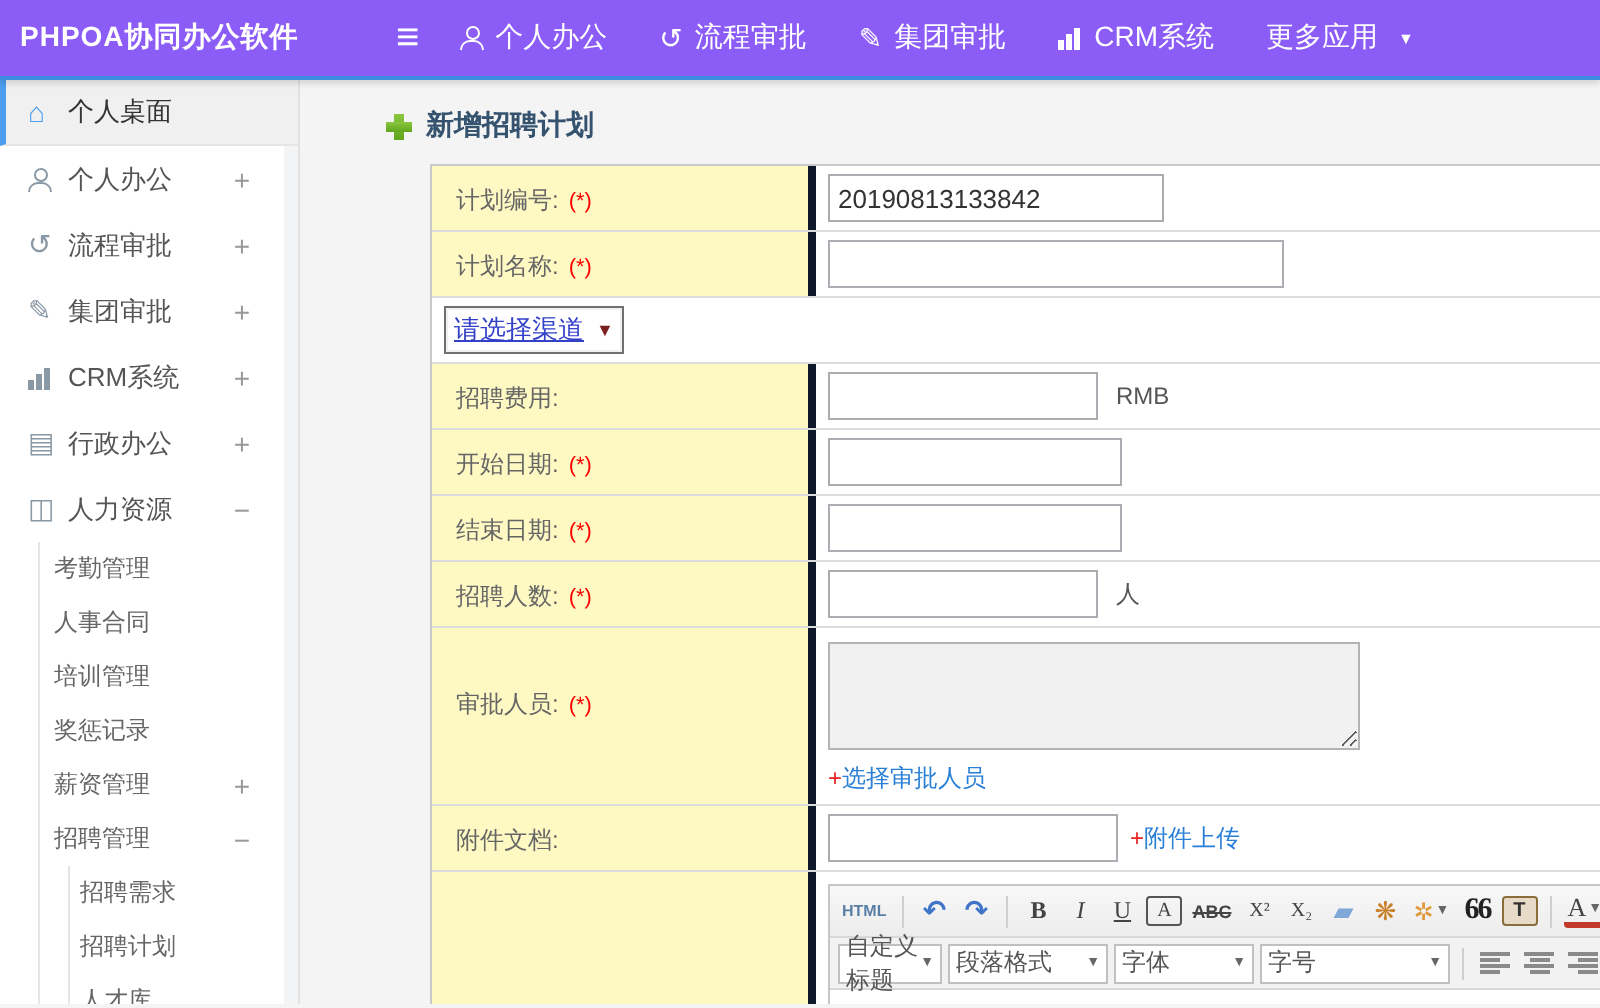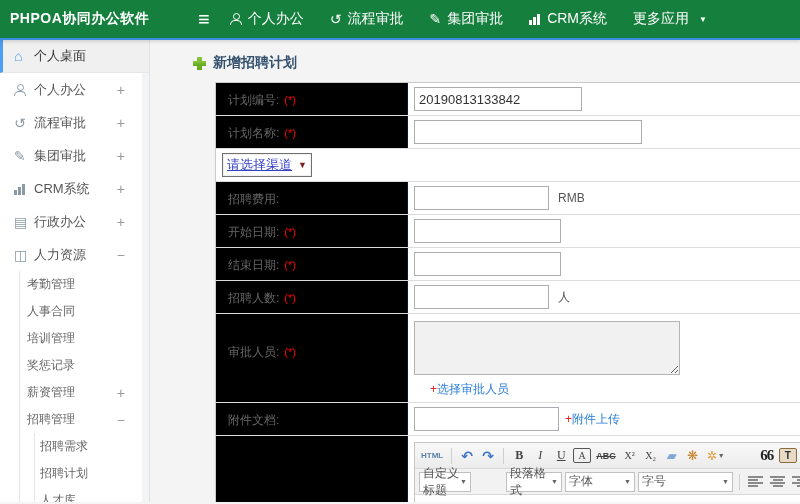--- a/index.html
+++ b/index.html
@@ -1,20 +1,20 @@
 <!DOCTYPE html>
 <html><head>
 <meta charset="utf-8">
 <style>
   * { margin:0; padding:0; box-sizing:border-box; }
   html,body { width:800px; height:504px; overflow:hidden; }
   body { font-family:"Liberation Sans","DejaVu Sans",sans-serif; background:#f4f4f4; font-size:13px; color:#333; }
 
   
-  .topbar { height:40px; background:#15803d; border-bottom:2px solid #3c8ce2; display:flex; align-items:center; color:#fff; box-shadow:0 2px 3px rgba(0,0,0,.12); position:relative; z-index:5; }
+  .topbar { height:40px; background:#8b5cf6; border-bottom:2px solid #3c8ce2; display:flex; align-items:center; color:#fff; box-shadow:0 2px 3px rgba(0,0,0,.12); position:relative; z-index:5; }
   .logo { width:150px; padding-left:10px; font-size:14px; font-weight:bold; letter-spacing:.5px; }
   .hamburger { font-size:20px; font-weight:bold; margin:0 20px 0 48px; cursor:pointer; line-height:1; }
   .topnav { display:flex; align-items:center; gap:26px; }
   .nav-item { display:flex; align-items:center; gap:6px; font-size:14px; cursor:pointer; white-space:nowrap; }
   .nav-ico { font-size:14px; line-height:1; display:inline-block; }
   .caret-dn { font-size:8px; margin-left:4px; }
 
   
   .i-person { width:12px; height:12px; position:relative; display:inline-block; }
   .i-person::before { content:""; position:absolute; left:3px; top:0; width:5px; height:5px; border:1.4px solid currentColor; border-radius:50%; }
@@ -42,62 +42,62 @@
   .subsub { margin-left:14px; border-left:1px solid #e5e5e5; }
   .subsub .sub-item { padding-left:5px; }
 
   
   .content { flex:1; background:#f4f4f4; overflow:hidden; }
   .page-title { display:flex; align-items:center; padding:14px 0 10px 43px; }
   .page-title h1 { font-size:14px; font-weight:bold; color:#35536f; }
 
   .form { margin-left:65px; width:700px; background:#fff; border:1px solid #c9c9c9; border-bottom:none; }
   .frow { display:flex; border-bottom:1px solid #dcdcdc; min-height:33px; }
-  .flabel { width:192px; flex:none; background:#000000; border-right:1px solid #0f172a; padding:9px 0 0 12px; color:#666; font-size:12px; }
+  .flabel { width:192px; flex:none; background:#fef9c3; border-right:4px solid #0f172a; padding:9px 0 0 12px; color:#666; font-size:12px; }
   .req { color:#f00; margin-left:5px; font-size:11px; }
   .fvalue { flex:1; background:#fff; display:flex; align-items:center; padding-left:6px; }
   .fvalue.col { flex-direction:column; align-items:flex-start; justify-content:flex-start; padding-top:4px; }
 
   input[type=text] { height:24px; border:1px solid #abadb3; font-size:13px; padding:0 4px; color:#333; font-family:inherit; }
   .w168{width:168px;} .w228{width:228px;} .w135{width:135px;} .w147{width:147px;} .w145{width:145px;}
   .suffix { margin-left:9px; color:#555; font-size:12px; }
 
   .select-box { border:1px solid #707070; background:#fff; height:24px; display:flex; align-items:center; padding:0 4px; cursor:pointer; box-shadow:inset 0 0 0 1px #f0f0f0; }
   .sel-text { color:#3340c8; text-decoration:underline; font-size:13px; }
   .sel-caret { color:#7b1f1f; font-size:9px; margin-left:6px; }
 
   textarea { width:266px; height:54px; background:#f1f1f1; border:1px solid #b4b4b4; margin-top:3px; resize:both; }
   .lnk { font-size:12px; color:#2a7fd6; text-decoration:none; cursor:pointer; }
   .lnk .plus { color:#e62222; }
-  .approver-link { margin:6px 0 4px 16px; display:inline-block; }
+  .approver-link { margin:6px 0 4px 0; display:inline-block; }
   .attach-link { margin-left:6px; }
 
   
   .editor { margin:6px; border:1px solid #c6c6c6; width:560px; }
   .tb-row { background:linear-gradient(#f8f8f8,#ececec); display:flex; align-items:center; padding:3px 4px; gap:3px; border-bottom:1px solid #d8d8d8; height:26px; }
   .tb-row.second { background:#f2f2f2; }
   .tbtn { min-width:18px; height:19px; display:inline-flex; align-items:center; justify-content:center; font-size:12px; color:#444; cursor:pointer; border-radius:2px; padding:0 2px; white-space:nowrap; }
   .sep { width:1px; height:16px; background:#cfcfcf; margin:0 3px; flex:none; }
   .b-html { font-size:8px; color:#5a7fa5; font-weight:bold; border-right:none; }
   .b-undo,.b-redo { color:#3f74c8; font-weight:bold; font-size:14px; }
   .b-bold { font-weight:bold; font-family:"Liberation Serif",serif; }
   .b-italic { font-style:italic; font-family:"Liberation Serif",serif; }
   .b-under { text-decoration:underline; font-family:"Liberation Serif",serif; }
   .b-abox { border:1px solid #555; font-size:10px; height:15px; font-family:"Liberation Serif",serif; }
   .b-abc { font-size:9px; text-decoration:line-through; font-weight:bold; }
   .b-sup,.b-sub { font-size:10px; font-family:"Liberation Serif",serif; }
   .b-eraser { color:#7fa8d9; font-size:13px; }
   .b-broom { color:#c8802a; font-size:13px; }
   .b-spark { color:#e09a3c; font-size:12px; }
-  .b-quote { font-family:"Liberation Serif",serif; font-weight:bold; font-size:15px; color:#222; letter-spacing:-1px;margin-left:28px; }
+  .b-quote { font-family:"Liberation Serif",serif; font-weight:bold; font-size:15px; color:#222; letter-spacing:-1px; }
   .b-paste { border:1px solid #8a6d3b; background:#e7dbc8; font-size:10px; font-weight:bold; height:15px; color:#333; }
   .b-fcolor { font-family:"Liberation Serif",serif; font-size:13px; border-bottom:3px solid #c0392b; height:16px; }
   .mini-caret { font-size:7px; color:#666; margin-left:1px; }
   .tb-select { background:#fff; border:1px solid #c0c0c0; height:20px; display:flex; align-items:center; justify-content:space-between; font-size:12px; color:#555; padding:0 3px; cursor:pointer; flex:none; }
-  .ws74{width:52px;} .ws80{width:56px;margin-left:32px;} .ws72{width:70px;} .ws82{width:95px;}
+  .ws74{width:52px;} .ws80{width:80px;} .ws72{width:70px;} .ws82{width:95px;}
   .align-ico { width:15px; height:11px; display:inline-block;
     background:linear-gradient(#8a8a8a,#8a8a8a) 0 0/15px 2px no-repeat,
                linear-gradient(#8a8a8a,#8a8a8a) 0 3px/10px 2px no-repeat,
                linear-gradient(#8a8a8a,#8a8a8a) 0 6px/15px 2px no-repeat,
                linear-gradient(#8a8a8a,#8a8a8a) 0 9px/10px 2px no-repeat; }
   .al-c { background-position:0 0,50% 3px,0 6px,50% 9px; }
   .al-r { background-position:0 0,100% 3px,0 6px,100% 9px; }
   .edit-area { background:#fff; height:20px; }
   .editor-cell { padding:0; display:block; }
 </style>

